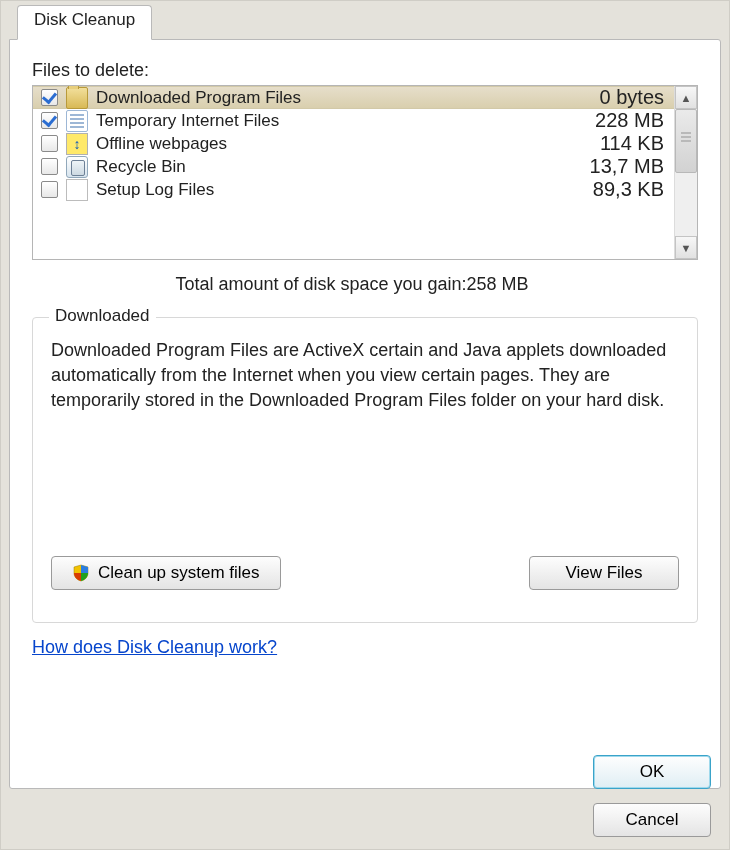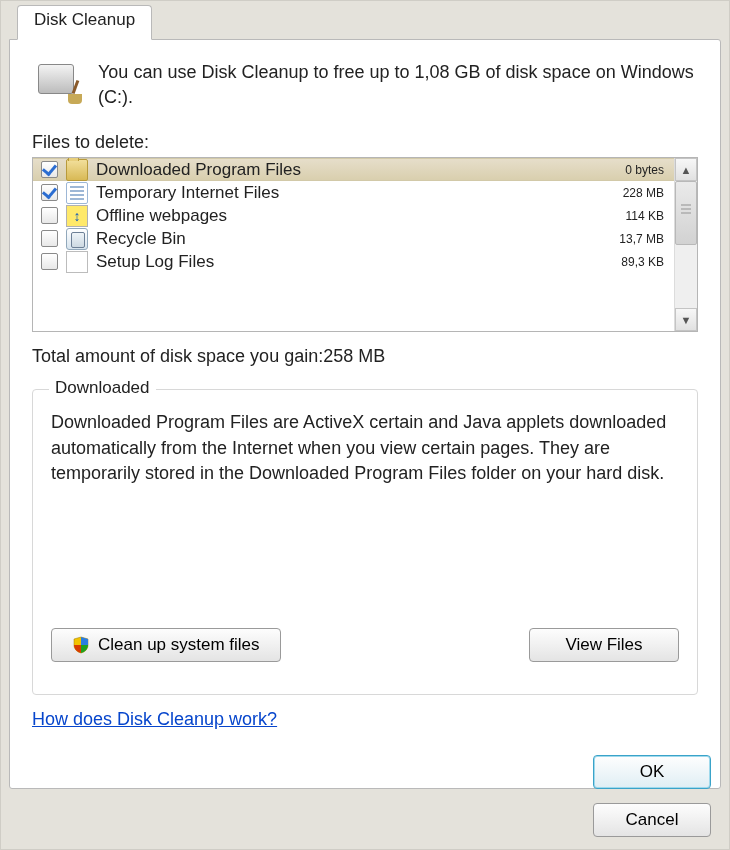--- a/index.html
+++ b/index.html
@@ -146,21 +146,21 @@
   .ficon.folder { background: linear-gradient(#f2df9b,#d8b955); border:1px solid #b89a3a; border-radius:2px; }
   .ficon.folder::before { content:""; position:absolute; top:-5px; left:1px; width:9px; height:5px; background:#e8cf7d; border:1px solid #b89a3a; border-bottom:none; border-radius:2px 2px 0 0; }
   .ficon.doc { background:#fff; border:1px solid #9db7d6; border-radius:2px; }
   .ficon.doc::before { content:""; position:absolute; top:3px; left:3px; right:3px; height:2px; background:#9db7d6; box-shadow: 0 4px 0 #9db7d6, 0 8px 0 #9db7d6, 0 12px 0 #9db7d6; }
   .ficon.web { background:#fff; border:1px solid #b1b1b1; }
   .ficon.web::after { content:"↕"; position:absolute; inset:0; display:flex; align-items:center; justify-content:center; color:#1058b8; font-size:14px; background:#ffe96a; }
   .ficon.bin { border-radius:3px; background:linear-gradient(#fff,#d7e4ee); border:1px solid #91a8bb; }
   .ficon.bin::after { content:""; position:absolute; left:4px; top:3px; width:12px; height:14px; border:1px solid #6d8096; border-radius:2px; background:linear-gradient(#eef4f8,#cdd9e2); }
   .ficon.page { background:#fff; border:1px solid #bcbcbc; }
   .file-name { flex: 1; font-size: 17px; }
-  .file-size { font-size: 12px; text-align: right; min-width: 90px; }
+  .file-size { font-size: 20px; text-align: right; min-width: 90px; }
   
   .scrollbar {
     width: 23px;
     background: #efefef;
     border-left: 1px solid #dcdcdc;
     display: flex;
     flex-direction: column;
   }
   .sb-btn {
     height: 23px;
@@ -185,21 +185,21 @@
     content:"";
     position:absolute;
     left:5px; right:5px; top:26px;
     height:2px;
     background:#b9b9b9;
     box-shadow: 0 4px 0 #b9b9b9, 0 -4px 0 #b9b9b9;
   }
   
   .total-row {
     display: flex;
-    justify-content: flex-start;
+    justify-content: center;
     margin-top: 14px;
     padding-right: 26px;
     font-size: 18px;
   }
   
   .fieldset {
     position: relative;
     border: 1px solid #d8d8d8;
     border-radius: 4px;
     margin-top: 22px;
@@ -277,27 +277,20 @@
 <div class="dialog">
 
   <div class="tabbar">
     <div class="tab">
       <span>Disk Cleanup</span>
     </div>
   </div>
 
   <div class="panel">
 
-    <div class="intro">
-      <div class="cleanup-icon">
-        <div class="disk"></div>
-        <div class="broom"></div>
-      </div>
-      <div class="intro-text">You can use Disk Cleanup to free up to 1,08 GB of disk space on Windows  (C:).</div>
-    </div>
 
     <div class="files-label">Files to delete:</div>
 
     <div class="files-box">
       <div class="files-list" id="files-list">
           <div class="file-row selected">
             <span class="chk checked"></span>
             <span class="ficon folder"></span>
             <span class="file-name">Downloaded Program Files</span>
             <span class="file-size">0 bytes</span>

